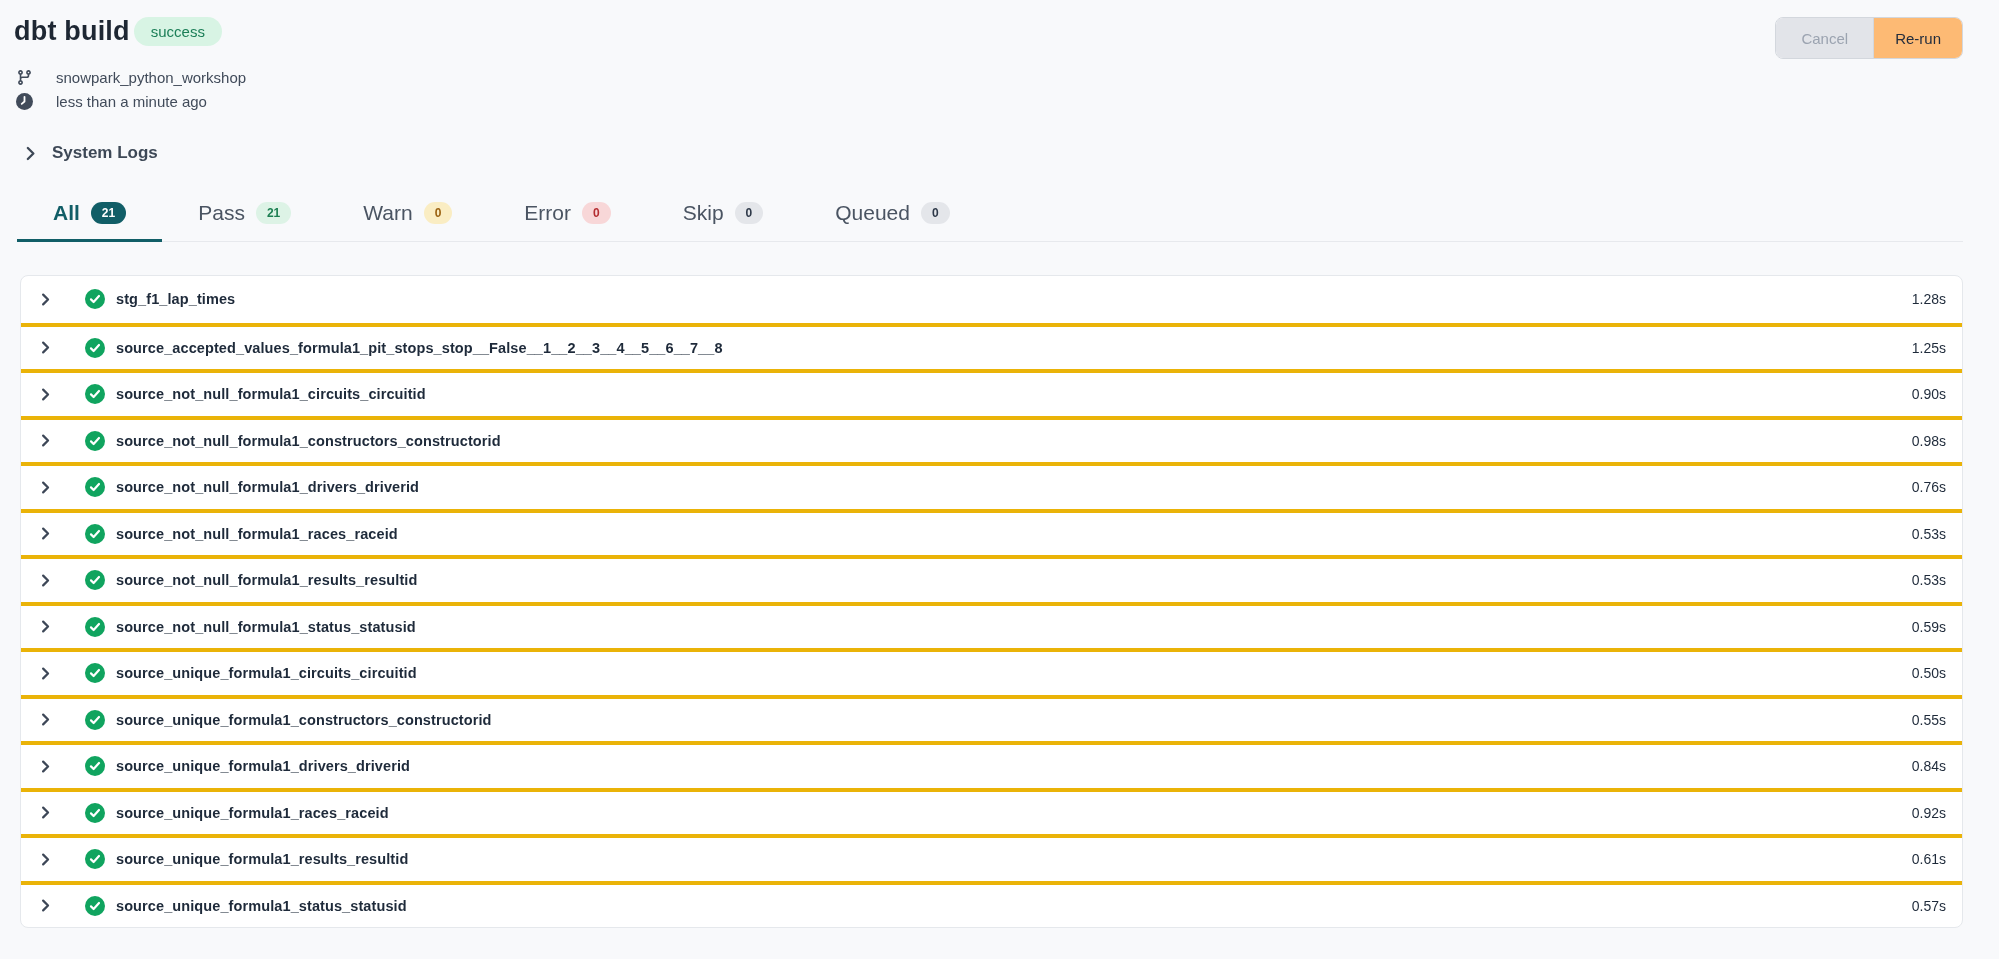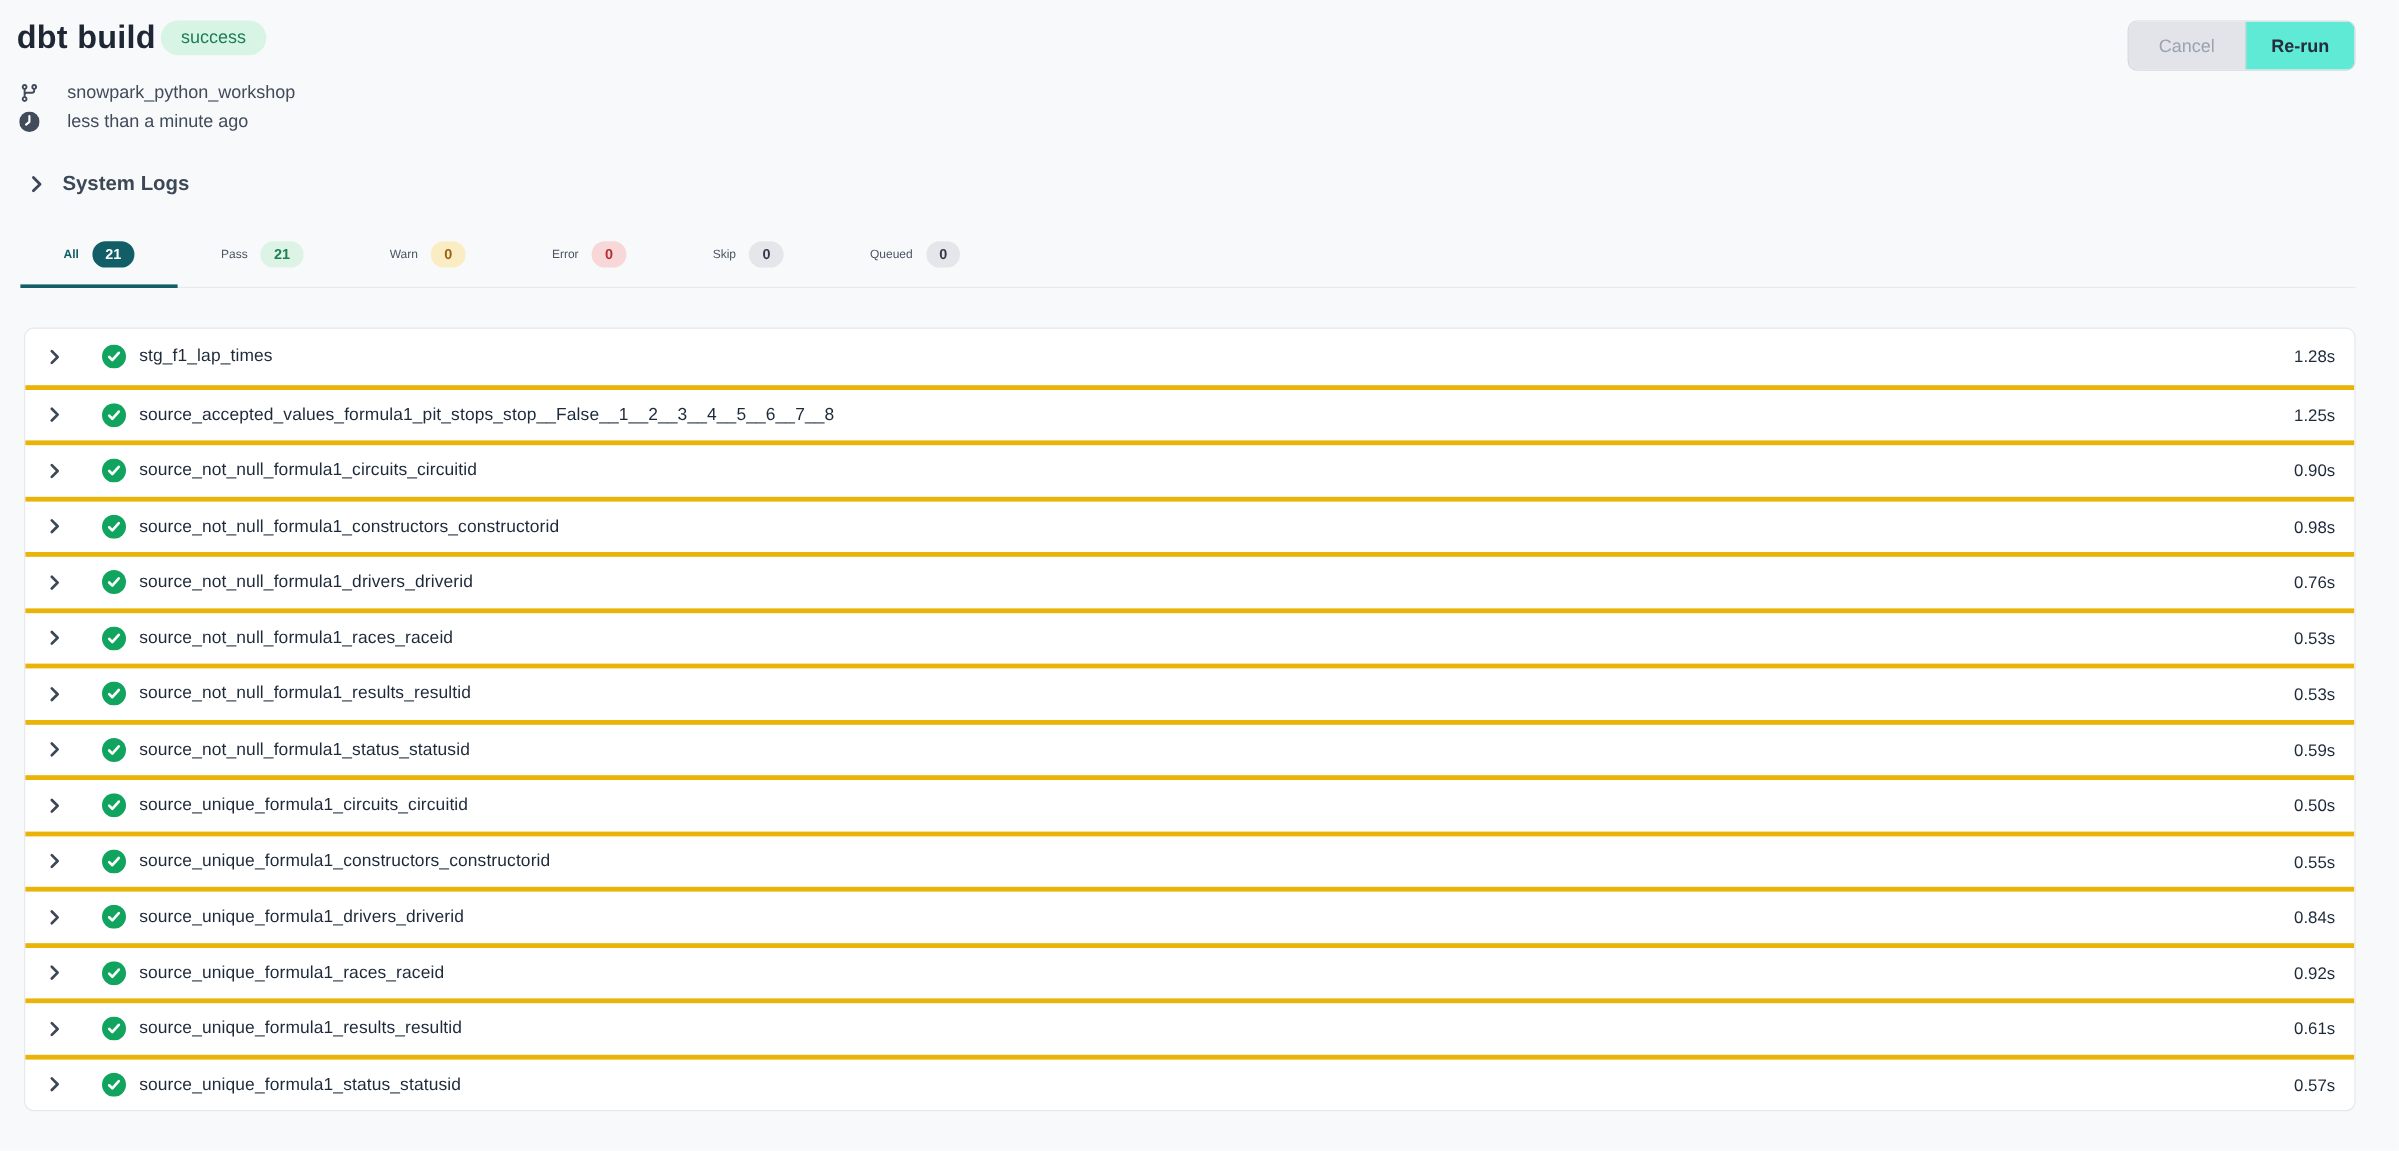--- a/index.html
+++ b/index.html
@@ -18,21 +18,21 @@
   .status-pill {
     background:#d8f4e4; color:#1b7e57; font-size:15px; font-weight:500;
     padding:7px 17px; border-radius:999px; line-height:1;
   }
   .btn-group {
     display:flex; border:1px solid #d3d7dd; border-radius:8px; overflow:hidden;
     background:#fff; margin-top:1px;
   }
   .btn { height:40px; font-size:15px; border:none; cursor:pointer; font-family:inherit; }
   .btn-cancel { background:#e2e4e9; color:#9ba3b0; padding:0 25px; font-weight:500; }
-  .btn-rerun { background:#5eead4; color:#232d3d; padding:0 21px; font-weight:700; border-left:1px solid #d3d7dd; }
+  .btn-rerun { background:#fdba74; color:#232d3d; padding:0 21px; font-weight:400; border-left:1px solid #d3d7dd; }
 
   .meta { margin:10px 0 0 2px; display:flex; flex-direction:column; gap:7px; }
   .meta-line { display:flex; align-items:center; gap:23px; color:#414b5a; font-size:15px; }
   .meta-line svg { flex:0 0 auto; }
 
   
   .syslogs {
     display:flex; align-items:center; gap:13px; margin:33px 0 0 8px;
     color:#3d4856; font-size:17px; font-weight:700; cursor:pointer; width:max-content;
   }
@@ -41,21 +41,21 @@
   
   .tabs {
     display:flex; margin:23px 0 0 3px;
     border-bottom:1px solid #e7e9ed;
   }
   .tab {
     display:flex; align-items:center; gap:11px;
     padding:15px 36px 14px; cursor:pointer;
     border-bottom:3px solid transparent; margin-bottom:-1px;
   }
-  .tab-label { font-size:10px; color:#4a5462; }
+  .tab-label { font-size:21px; color:#4a5462; }
   .tab-count {
     font-size:12px; font-weight:700; line-height:1;
     padding:5px 11px; border-radius:999px;
   }
   .tab.active { border-bottom-color:#115e67; }
   .tab.active .tab-label { color:#115e67; font-weight:700; }
   .tab-all .tab-count    { background:#115e67; color:#ffffff; }
   .tab-pass .tab-count   { background:#ddf3e6; color:#1d7f52; }
   .tab-warn .tab-count   { background:#faedc3; color:#9a6110; }
   .tab-error .tab-count  { background:#f8d7d8; color:#b42d31; }
@@ -71,21 +71,21 @@
   .result-row {
     display:flex; align-items:center; height:46.5px; padding:0 16px 0 14px;
   }
   .result-row + .result-row { border-top:4px solid #eab308; }
   .row-chevron {
     background:none; border:none; cursor:pointer; color:#3d4757;
     width:20px; height:20px; display:flex; align-items:center; justify-content:center;
     margin-right:30px; padding:0;
   }
   .row-status { width:20px; height:20px; margin-right:11px; flex:0 0 auto; }
-  .row-name { font-size:14.5px; font-weight:400; color:#1e2a3a; letter-spacing:.1px; }
+  .row-name { font-size:14.5px; font-weight:700; color:#1e2a3a; letter-spacing:.1px; }
   .row-duration { margin-left:auto; font-size:14px; color:#1e2a3a; }
 </style>
 </head>
 <body>
 
 <div class="page">
 
   <div class="header-row">
     <div class="title-wrap">
       <div class="page-title">dbt build</div>

